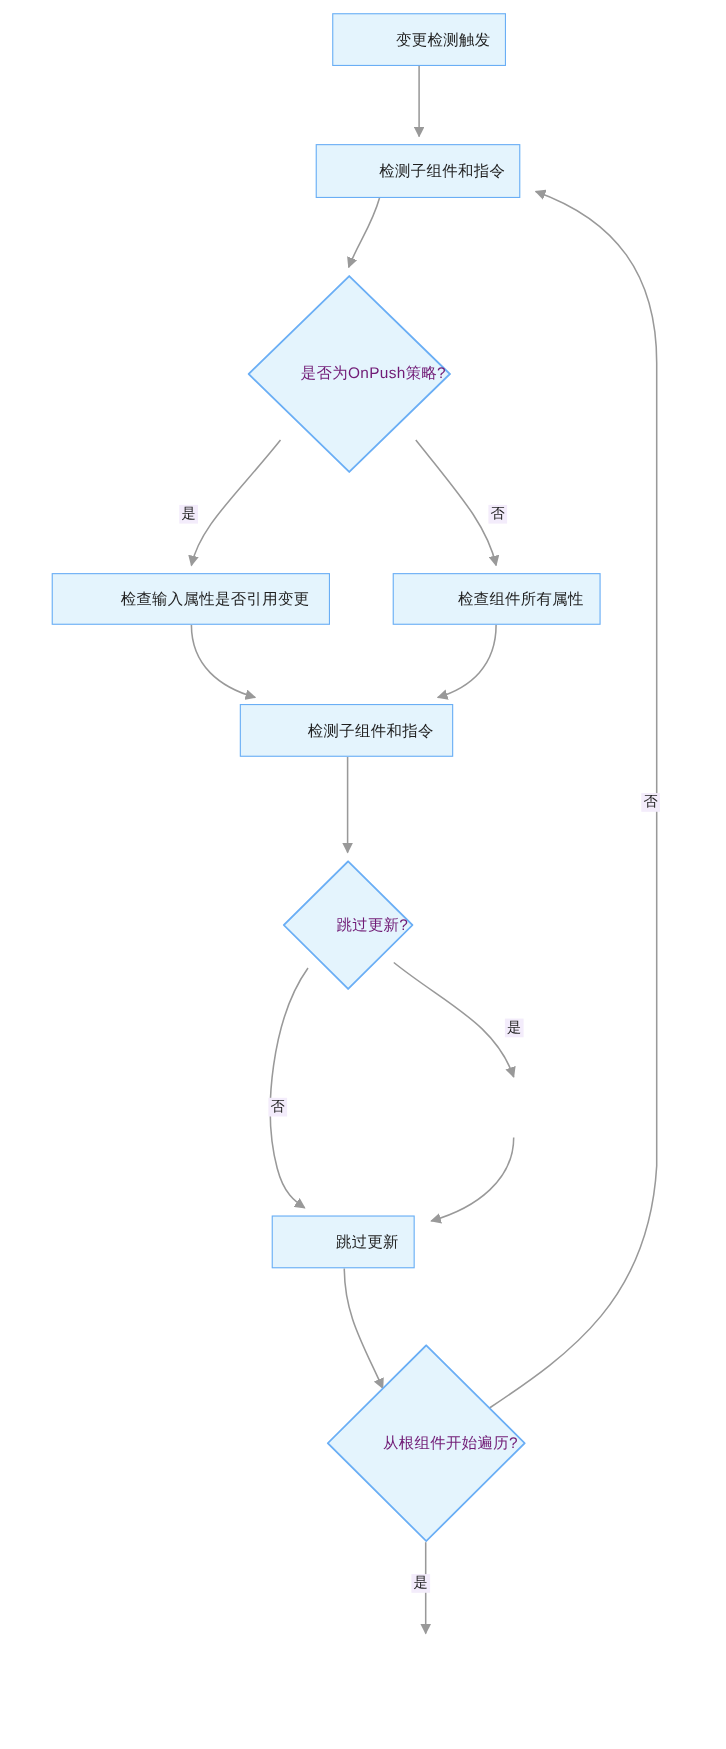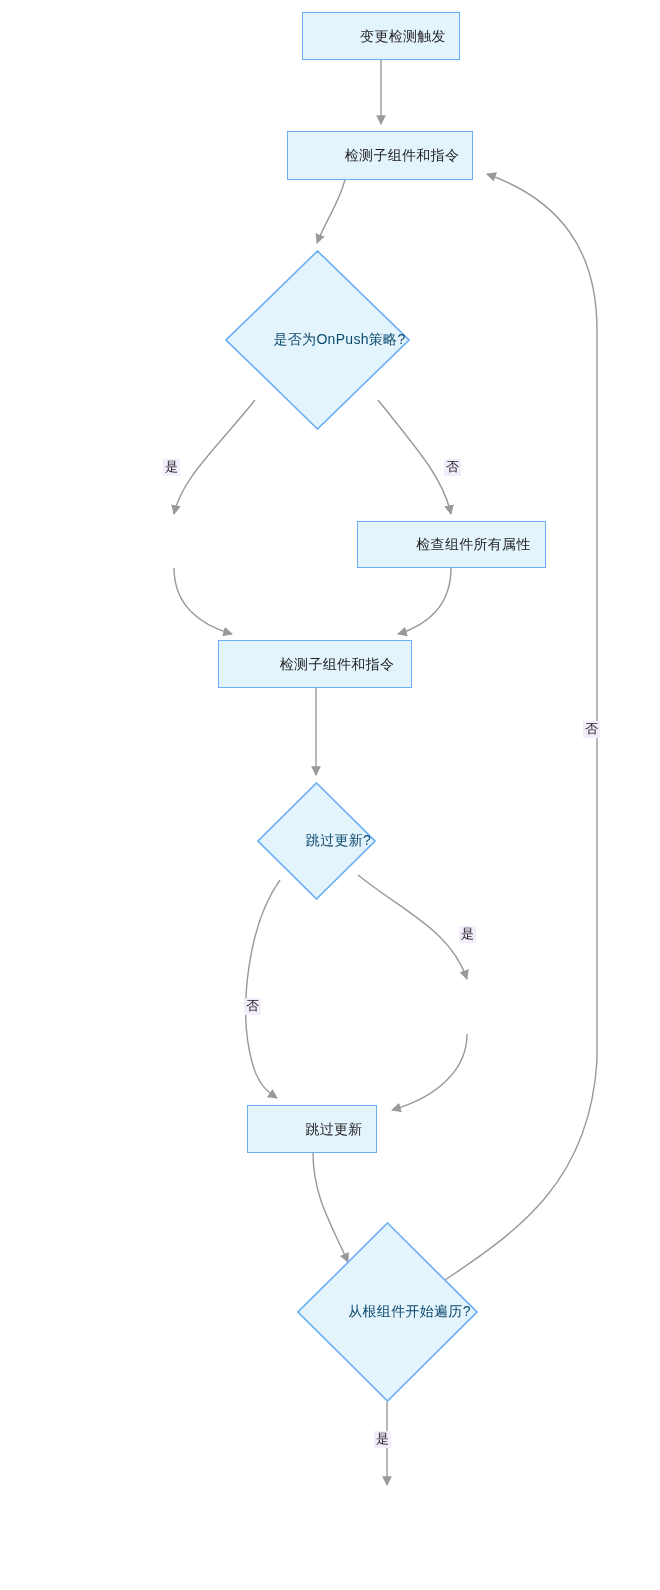--- a/index.html
+++ b/index.html
@@ -47,21 +47,21 @@
   .node-diamond .diamond-shape {
     position: absolute;
     left: 0; top: 0;
     width: 100%;
     height: 100%;
   }
   .node-diamond .diamond-label {
     position: relative;
     z-index: 2;
     font-size: 14px;
-    color: #0c4a6e;
+    color: #701a75;
     white-space: nowrap;
     letter-spacing: 0.3px;
   }
   .edge-label {
     position: absolute;
     background: #f3ecfb;
     color: #1f1f1f;
     font-size: 13px;
     line-height: 1.15;
     padding: 1px 2px;
@@ -116,20 +116,23 @@
     <span>检测子组件和指令</span>
   </div>
 
   <div class="node node-diamond" style="left:225px; top:250px; width:185px; height:180px;">
     <svg class="diamond-shape" viewBox="0 0 185 180" preserveAspectRatio="none">
       <polygon points="92.5,1 184,90 92.5,179 1,90" fill="#e4f4fd" stroke="#6aaef5" stroke-width="1.6"></polygon>
     </svg>
     <span class="diamond-label">是否为OnPush策略?</span>
   </div>
 
+  <div class="node node-rect" style="left:47px; top:521px; width:253px; height:47px;">
+    <span>检查输入属性是否引用变更</span>
+  </div>
 
   <div class="node node-rect" style="left:218px; top:640px; width:194px; height:48px;">
     <span>检测子组件和指令</span>
   </div>
 
   <div class="node node-rect" style="left:357px; top:521px; width:189px; height:47px;">
     <span>检查组件所有属性</span>
   </div>
 
   <div class="node node-diamond" style="left:257px; top:782px; width:119px; height:118px;">

